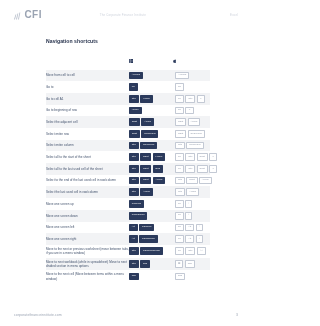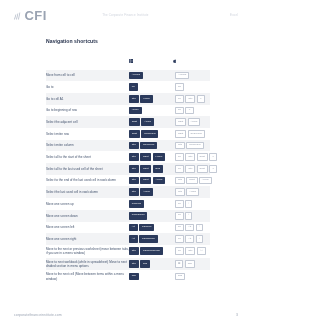--- a/index.html
+++ b/index.html
@@ -29,21 +29,21 @@
   .logo {
     display: flex;
     align-items: center;
     gap: 1.5px;
     flex: 0 0 auto;
   }
   .logo-mark {
     display: block;
   }
   .logo-text {
-    font-size: 13px;
+    font-size: 10px;
     font-weight: 700;
     letter-spacing: 0.4px;
     color: #9aa3b2;
     line-height: 1;
   }
   .header-center {
     flex: 1 1 auto;
     text-align: center;
     font-size: 2.9px;
     letter-spacing: 0.18px;

